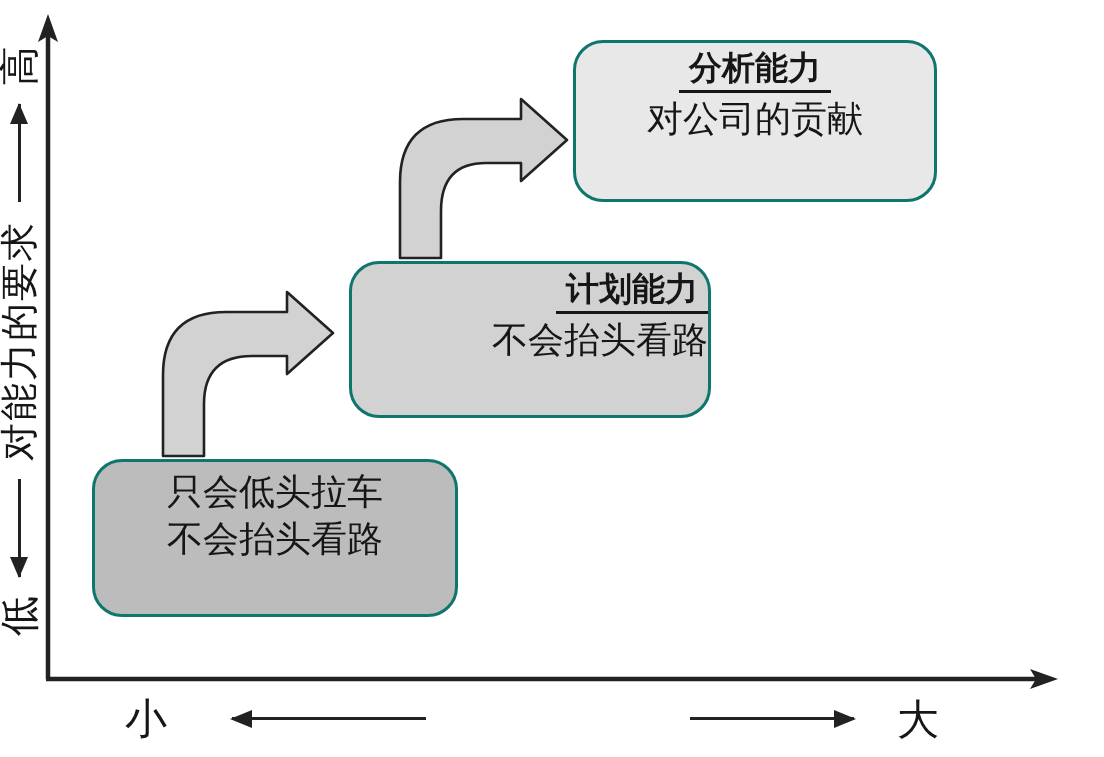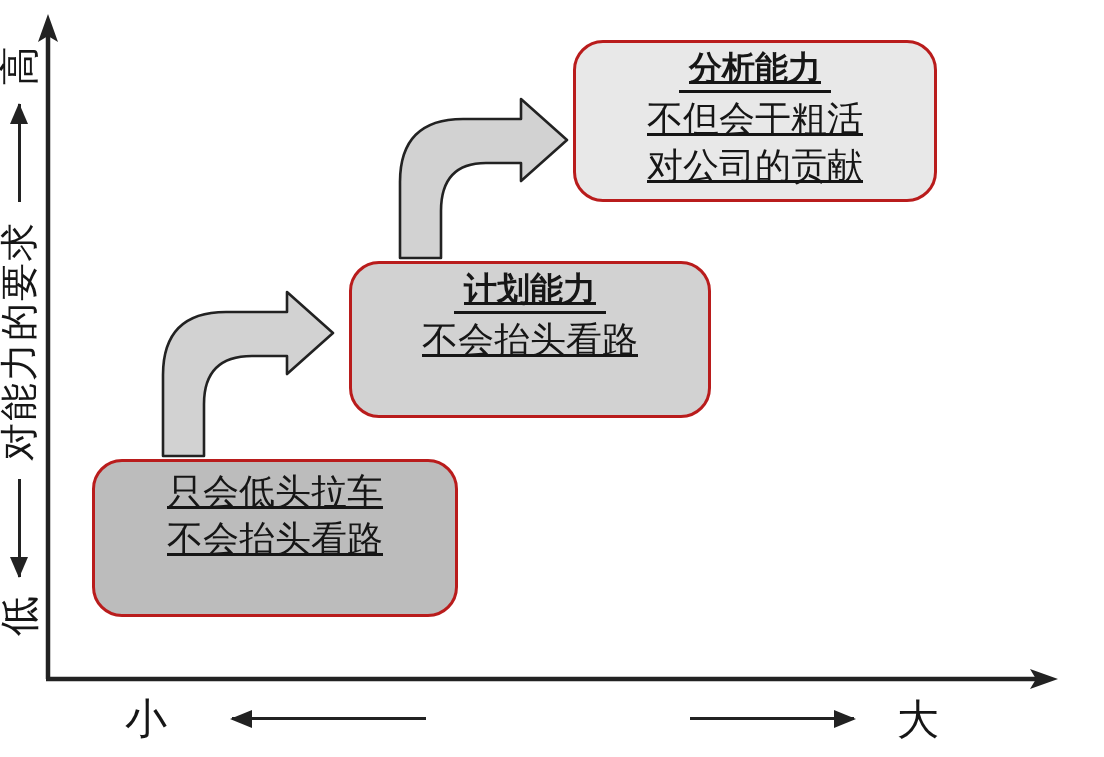--- a/index.html
+++ b/index.html
@@ -13,33 +13,32 @@
     color: #161616;
   }
   .layer {
     position: absolute;
     left: 0; top: 0;
     width: 1104px; height: 757px;
   }
   
   .cap-box {
     position: absolute;
-    border: 3px solid #b91c1c;
+    border: 3px solid #0f766e;
     border-radius: 30px;
     box-sizing: border-box;
     display: flex;
     flex-direction: column;
     align-items: center;
     justify-content: flex-start;
     padding-top: 7px;
     text-align: center;
-    text-decoration: underline;
   }
   .box-exec { left: 92px;  top: 459px; width: 366px; height: 158px; background: #bcbcbc; }
-  .box-plan { left: 349px; top: 261px; width: 362px; height: 157px; background: #d2d2d2; }
+  .box-plan { left: 349px; top: 261px; width: 362px; height: 157px; background: #d2d2d2; align-items: flex-end; }
   .box-anal { left: 573px; top: 40px;  width: 364px; height: 162px; background: #e8e8e8; }
   .cap-title {
     font-size: 33px;
     font-weight: bold;
     line-height: 1.15;
     border-bottom: 3px solid #161616;
     padding: 0 10px 2px 10px;
     margin-bottom: 3px;
     white-space: nowrap;
   }
@@ -151,21 +150,20 @@
     <div class="cap-line">不会抬头看路</div>
   </div>
 
   <div class="cap-box box-plan">
     <div class="cap-title">计划能力</div>
     <div class="cap-line">不会抬头看路</div>
   </div>
 
   <div class="cap-box box-anal">
     <div class="cap-title">分析能力</div>
-    <div class="cap-line">不但会干粗活</div>
     <div class="cap-line">对公司的贡献</div>
   </div>
 
   <div class="y-label-strip">
     <span>低</span>
     <span class="lab-arrow dir-left in-y"></span>
     <span class="mid">对能力的要求</span>
     <span class="lab-arrow dir-right in-y"></span>
     <span>高</span>
   </div>

